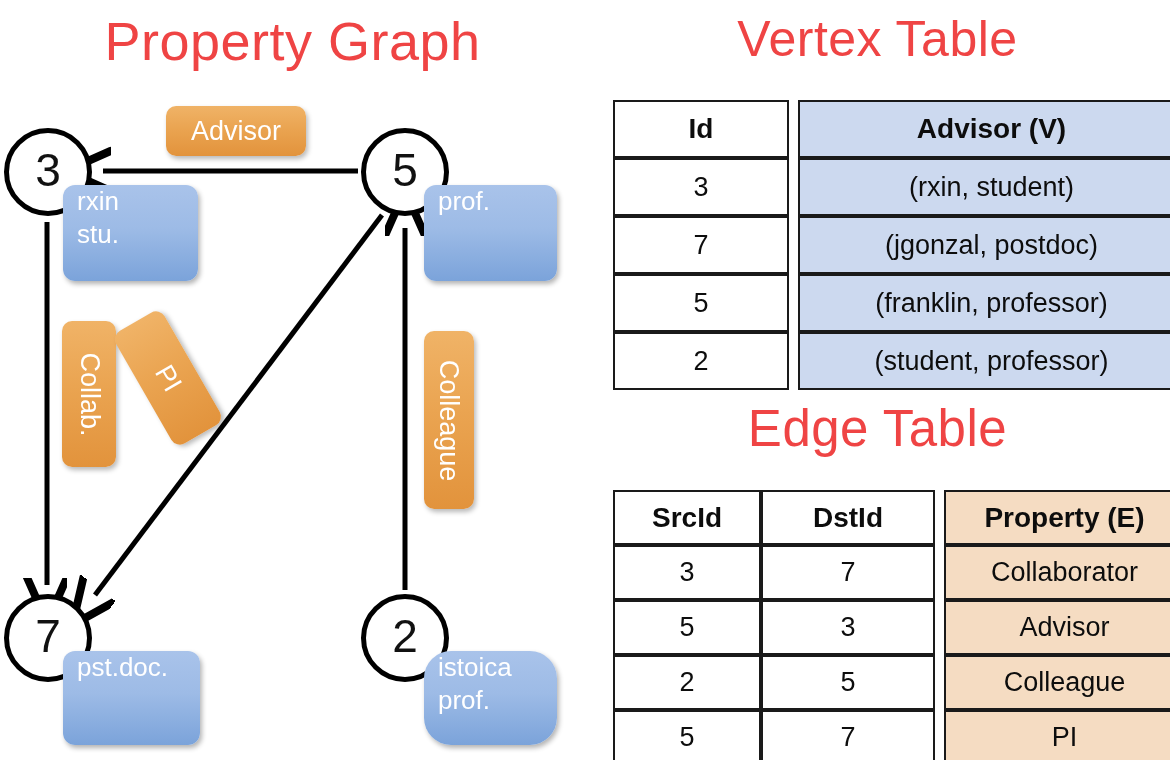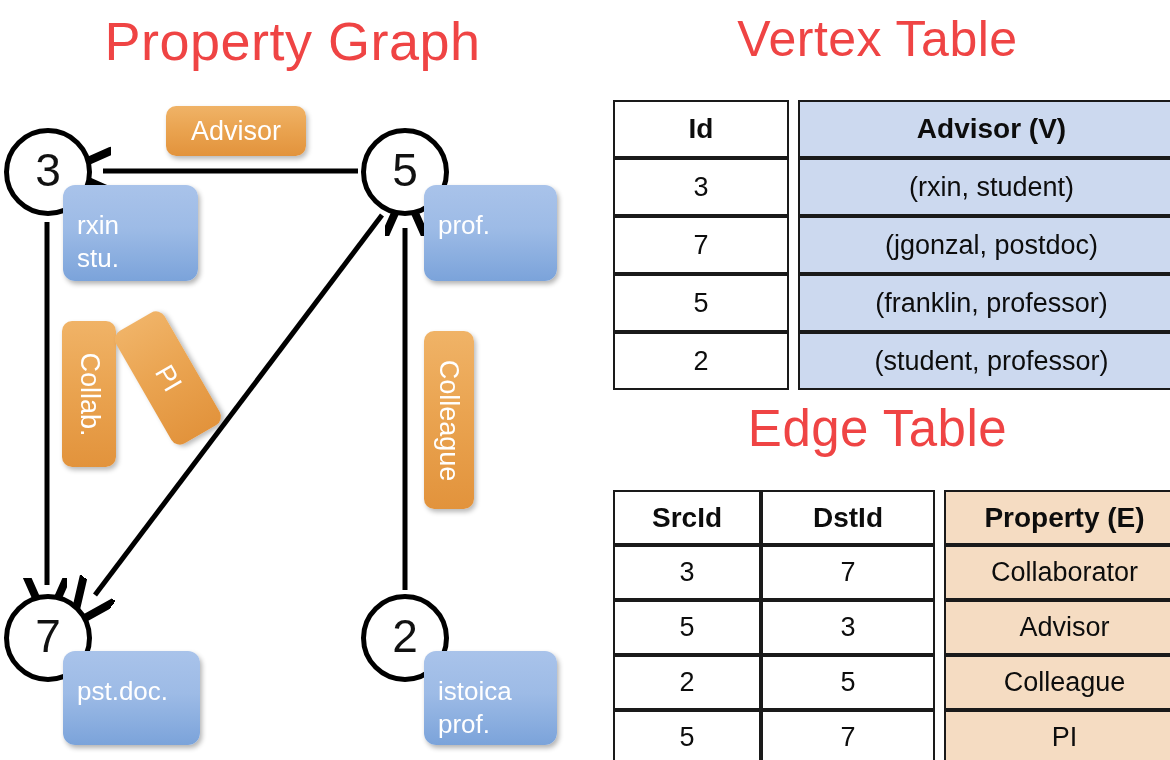--- a/index.html
+++ b/index.html
@@ -76,27 +76,27 @@
   
   .prop-box {
     position: absolute;
     box-sizing: border-box;
     border-radius: 12px;
     background: linear-gradient(to bottom, #a9c3ea 0%, #9dbbe6 45%, #7ba3da 100%);
     box-shadow: 2px 3px 5px rgba(0,0,0,0.30);
     color: #ffffff;
     font-size: 26px;
     line-height: 33px;
-    padding: 24px 0 0 14px;
+    padding: 0 0 0 14px;
     font-weight: 400;
   }
   #prop-rxin     { left: 63px;  top: 185px; width: 135px; height: 96px; }
   #prop-franklin { left: 424px; top: 185px; width: 133px; height: 96px; }
   #prop-jgonzal  { left: 63px;  top: 651px; width: 137px; height: 94px; }
-  #prop-istoica  { left: 424px; top: 651px; width: 133px; height: 94px; }
+  #prop-istoica  { left: 424px; top: 651px; width: 133px; height: 94px; border-radius: 27px; }
 
   
   .edge-label {
     position: absolute;
     box-sizing: border-box;
     border-radius: 10px;
     background: linear-gradient(to bottom, #f0b367 0%, #eaa451 45%, #e2933c 100%);
     box-shadow: 2px 3px 5px rgba(0,0,0,0.28);
     color: #ffffff;
     font-size: 27px;

